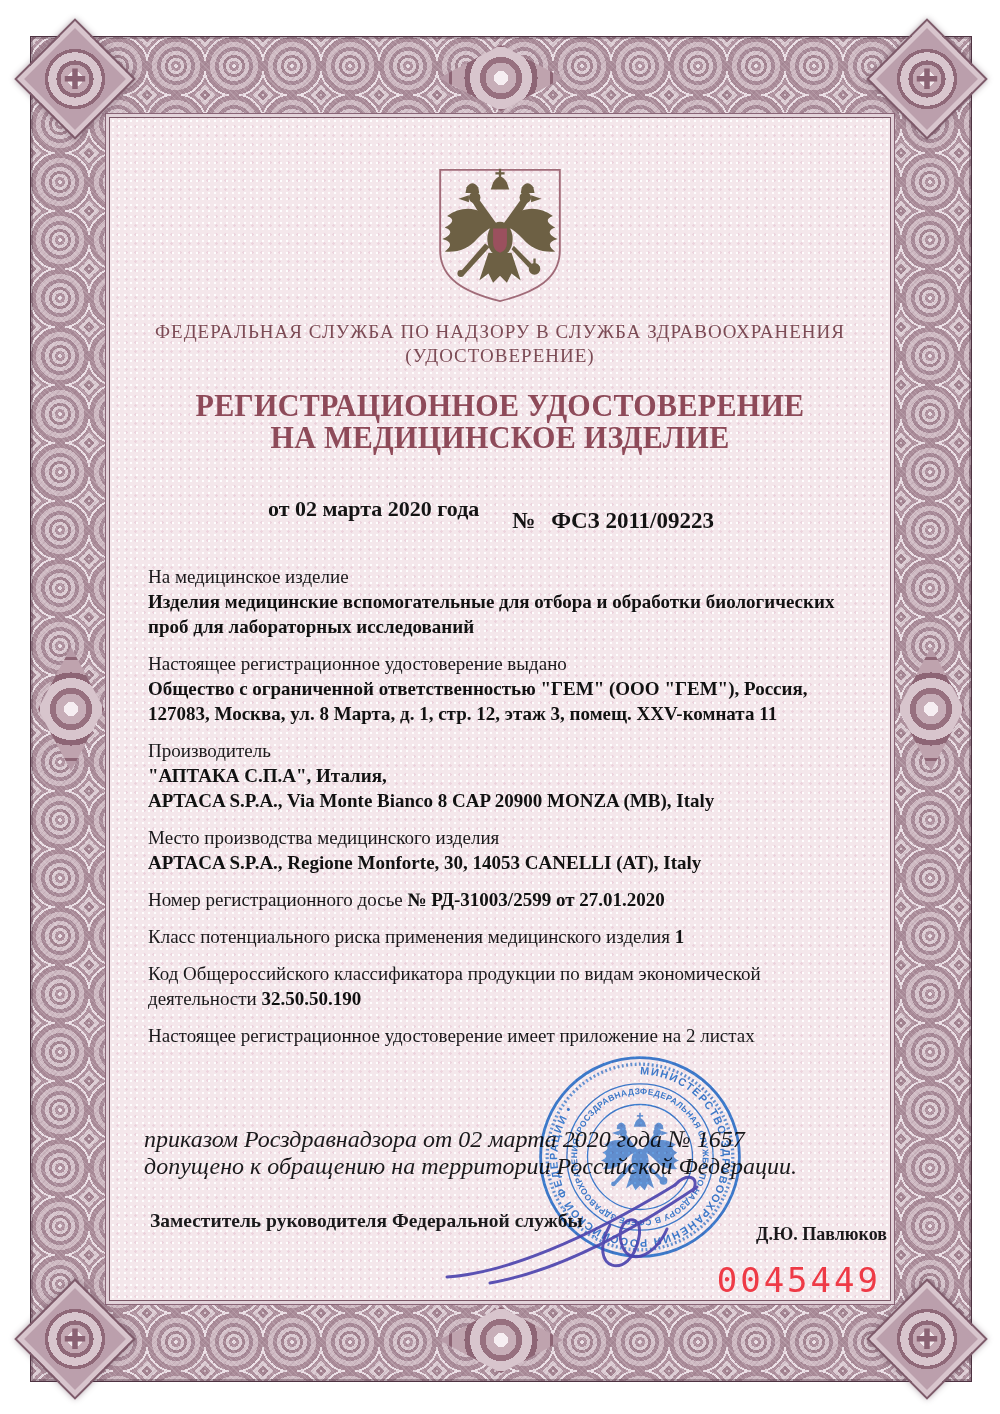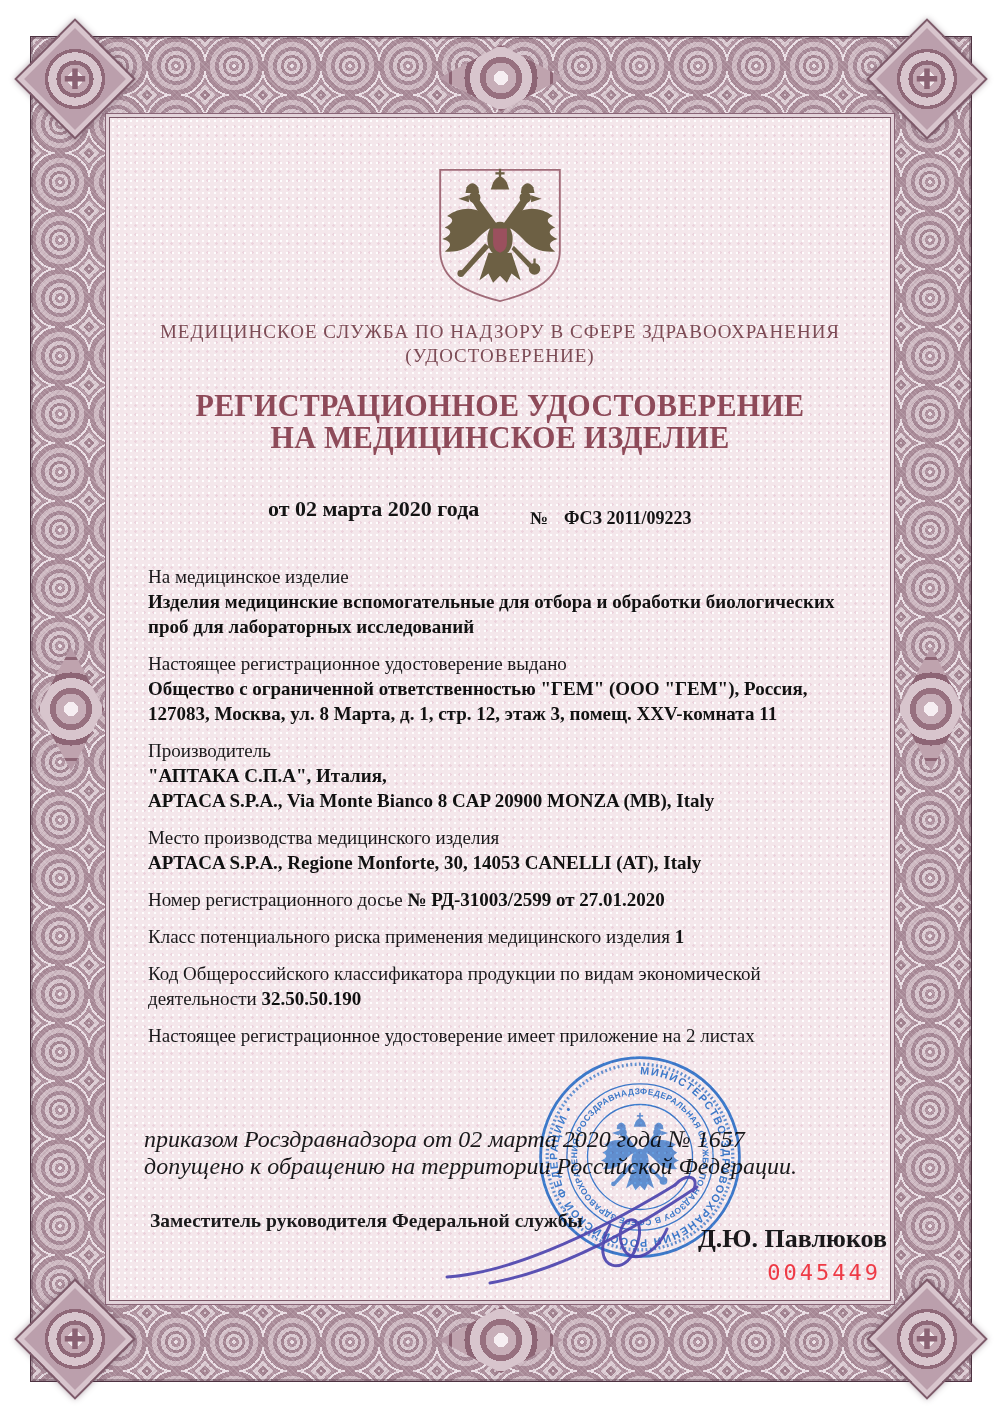--- a/index.html
+++ b/index.html
@@ -62,35 +62,35 @@
     box-shadow: 0 0 0 1px #7a5666, 0 0 0 4px #e3d3da, 0 0 0 5px #8a6577;
     color:#1a191b;
   }
   .emblem{ margin:45px auto 0; width:140px; height:145px; }
   .issuer{ margin-top:12px; text-align:center; color:#7c4b55;
     font-size:19px; line-height:24px; letter-spacing:1px; }
   .doc-title{ margin:22px 0 0; text-align:center; color:#8e4a59; font-weight:700;
     font-size:31px; line-height:32px; letter-spacing:.3px; transform:scaleX(.97); }
   .docmeta{ position:relative; height:46px; font-weight:700; color:#141414;margin-top:44px; }
   .docmeta .date{ position:absolute; left:158px; top:-2px; font-size:22px; }
-  .docmeta .number{ position:absolute; left:420px; top:10px; font-size:18px; }
+  .docmeta .number{ position:absolute; left:402px; top:10px; font-size:23px; }
   .docmeta .number .nl{ margin-right:16px; }
   .body-col{ margin-top:20px; padding-left:38px; width:700px;
     font-size:19px; line-height:25px; }
   .body-col p{ margin:0 0 12px; }
   .body-col b{ font-weight:700; color:#111; }
 
   .order-block{ position:absolute; left:34px; top:1008px; z-index:2;
     font-size:24px; line-height:27px;font-style:italic; }
   .signoff{ position:absolute; left:40px; top:1090px; z-index:2;
     font-weight:700; font-size:19.5px; line-height:26px; }
   .signer-name{ position:absolute; right:3px; top:1106px; z-index:2;
-    font-weight:700; font-size:26px; }
+    font-weight:700; font-size:18px; }
   .serial{ position:absolute; right:9px; top:1142px; z-index:5;
-    font-family:"DejaVu Sans Mono", monospace; font-size:22px;
+    font-family:"DejaVu Sans Mono", monospace; font-size:34px;
     letter-spacing:3px; color:#ee3a46; }
   .stamp{ position:absolute; left:425px; top:934px; width:210px; height:210px;
     z-index:3; mix-blend-mode:multiply; opacity:.92; }
   .signature-svg{ position:absolute; left:325px; top:1047px; width:290px; height:130px;
     z-index:4; }
   .stamp text{ font-family:"Liberation Sans", sans-serif; font-weight:700;
     fill:#2f7ad6; }
 </style>
 </head>
 <body>
@@ -138,21 +138,21 @@
             </g>
           </symbol>
         </defs>
         <path d="M8 6 H112 V76 C112 100 92 112 60 120 C28 112 8 100 8 76 Z" fill="none" stroke="#a06b78" stroke-width="1.6"></path>
         <use href="#eagle" x="0" y="4" width="120" height="120" style="color:#6d6044"></use>
         <path d="M54 57 h12 v12 q0 7 -6 9 q-6 -2 -6 -9 z" fill="#a04f62" opacity=".9"></path>
       </svg>
     </div>
 
     <div class="issuer">
-      <div>МЕДИЦИНСКОЕ СЛУЖБА ПО НАДЗОРУ В СФЕРЕ ЗДРАВООХРАНЕНИЯ</div>
+      <div>ФЕДЕРАЛЬНАЯ СЛУЖБА ПО НАДЗОРУ В СЛУЖБА ЗДРАВООХРАНЕНИЯ</div>
       <div>(УДОСТОВЕРЕНИЕ)</div>
     </div>
 
     <h1 class="doc-title">
       <div>РЕГИСТРАЦИОННОЕ УДОСТОВЕРЕНИЕ</div>
       <div>НА МЕДИЦИНСКОЕ ИЗДЕЛИЕ</div>
     </h1>
 
     <div class="docmeta">
       <span class="date">от 02 марта 2020 года</span>

